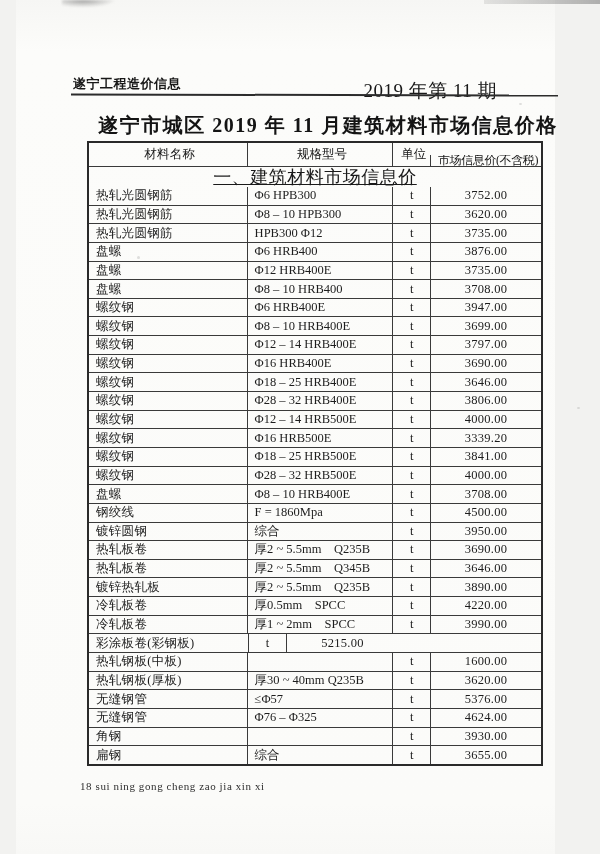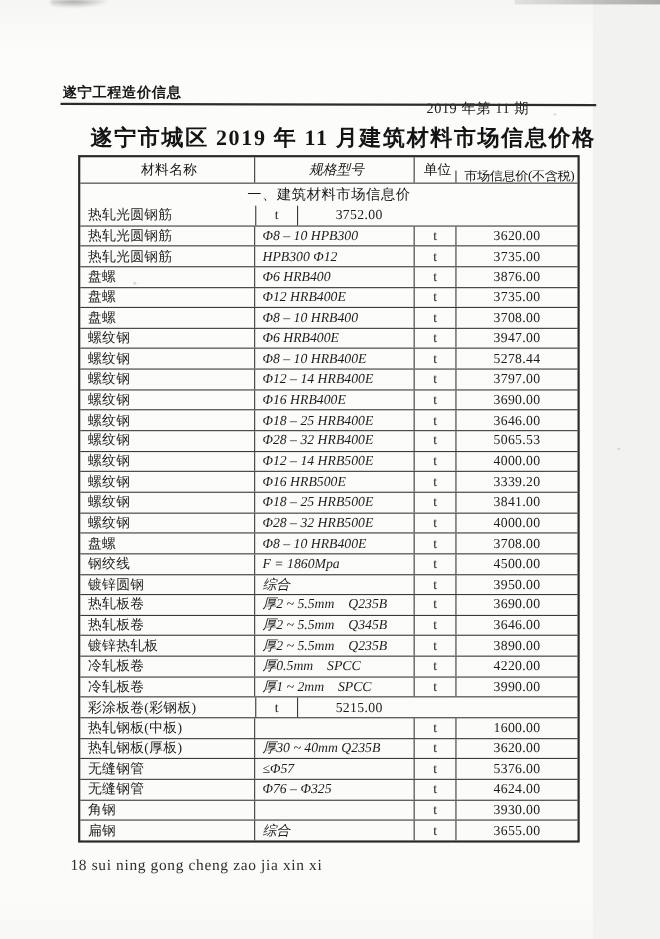--- a/index.html
+++ b/index.html
@@ -4,21 +4,21 @@
 <style>
   * { margin: 0; padding: 0; box-sizing: border-box; }
   html, body { width: 600px; height: 854px; }
   body {
     font-family: "Liberation Serif", "DejaVu Serif", serif;
     color: #1c1c1c;
     background: #f2f2f0;
     overflow: hidden;
   }
   .page {
-    position: absolute; left: 0; top: 0; width: 539px; height: 854px;
+    position: absolute; left: 16px; top: 0; width: 539px; height: 854px;
     background: linear-gradient(180deg, #f6f6f4 0%, #fcfcfa 6%, #fbfbf9 94%, #f8f8f6 100%);
   }
   
   .smudge-tl {
     position: absolute; left: 46px; top: 0; width: 52px; height: 7px;
     background: radial-gradient(ellipse at 40% 0%, rgba(90,90,90,.55), rgba(120,120,120,.15) 60%, transparent 75%);
     filter: blur(1px);
   }
   .streak-tr {
     position: absolute; left: 468px; top: 0; width: 132px; height: 4px;
@@ -28,21 +28,21 @@
   .speck { position: absolute; background: rgba(130,130,130,.25); border-radius: 50%; }
 
   
   .running-header { position: absolute; left: 0; top: 0; width: 100%; }
   .hdr-left {
     position: absolute; left: 57px; top: 75px;
     font-size: 13px; font-weight: bold; letter-spacing: 0.5px; color: #181818;
   }
   .hdr-right {
     position: absolute; right: 58px; top: 78px;
-    font-size: 13px; color: #181818; letter-spacing: 0.5px; margin-top: 12px;
+    font-size: 19px; color: #181818; letter-spacing: 0.5px;
   }
   .hdr-rule {
     position: absolute; left: 55px; top: 94px; width: 487px; height: 2px;
     background: #2c2c2c; transform: rotate(0.12deg);
   }
 
   .doc-title {
     position: absolute; left: 0; top: 112px; width: 600px;
     text-align: center; font-size: 20px; font-weight: bold;
     letter-spacing: 1.5px; color: #141414; white-space: nowrap; padding-left: 24px;
@@ -52,37 +52,37 @@
   .price-table {
     position: absolute; left: 71px; top: 141px; width: 456px; height: 625px;
     border: 2px solid #2a2a2a;
     display: flex; flex-direction: column;
     background: transparent;
   }
   .t-row { display: flex; flex-direction: row; border-top: 1px solid #3a3a3a; }
   .t-row:first-child { border-top: none; }
   .t-head { height: 23px; flex: none; }
   .t-section { height: 21px; flex: none; align-items: center; justify-content: center;
-    font-size: 13px; color: #1a1a1a; letter-spacing: 0.5px; }
+    font-size: 18px; color: #1a1a1a; letter-spacing: 0.5px; text-decoration: underline; }
   .t-data { flex: 1 1 auto; min-height: 0; }
   .cell {
     display: flex; align-items: center; overflow: hidden; white-space: nowrap;
     border-left: 1px solid #3a3a3a; font-size: 12.5px; color: #1d1d1d;
   }
   .cell:first-child { border-left: none; }
   .c-name  { width: 159px; padding-left: 7px; justify-content: flex-start; letter-spacing: 0.3px; }
-  .c-spec  { width: 147px; padding-left: 7px; justify-content: flex-start; font-style: italic; }
+  .c-spec  { width: 147px; padding-left: 7px; justify-content: flex-start; }
   .c-unit  { width: 38px;  justify-content: center; }
   .c-price { width: 112px; justify-content: center; letter-spacing: 0.3px; }
   .t-head .cell { justify-content: center; padding-left: 4px; font-size: 12.5px; color: #161616; }
   .t-head .c-price { font-size: 12px; letter-spacing: -0.4px; margin-top: 12px; }
 
   .page-footer {
     position: absolute; left: 64px; top: 780px;
-    font-size: 14px; color: #2e2e2e; letter-spacing: 0.6px;
+    font-size: 11px; color: #2e2e2e; letter-spacing: 0.6px;
   }
 </style>
 </head>
 <body>
 
 <div class="page">
 
   <div class="smudge-tl"></div>
   <div class="streak-tr"></div>
   <div class="speck" style="left:503px;top:103px;width:3px;height:2px;"></div>
@@ -101,20 +101,21 @@
     <div class="t-row t-head">
       <div class="cell c-name">材料名称</div>
       <div class="cell c-spec">规格型号</div>
       <div class="cell c-unit">单位</div>
       <div class="cell c-price">市场信息价(不含税)</div>
     </div>
     <div class="t-row t-section">一、建筑材料市场信息价</div>
     <div id="table-body" style="display:flex;flex-direction:column;flex:1 1 auto;min-height:0;">
         <div class="t-row t-data">
           <div class="cell c-name">热轧光圆钢筋</div>
+          <div class="cell c-spec">Φ6 HPB300</div>
           <div class="cell c-unit">t</div>
           <div class="cell c-price">3752.00</div>
         </div>
         <div class="t-row t-data">
           <div class="cell c-name">热轧光圆钢筋</div>
           <div class="cell c-spec">Φ8 – 10 HPB300</div>
           <div class="cell c-unit">t</div>
           <div class="cell c-price">3620.00</div>
         </div>
         <div class="t-row t-data">
@@ -144,21 +145,21 @@
         <div class="t-row t-data">
           <div class="cell c-name">螺纹钢</div>
           <div class="cell c-spec">Φ6 HRB400E</div>
           <div class="cell c-unit">t</div>
           <div class="cell c-price">3947.00</div>
         </div>
         <div class="t-row t-data">
           <div class="cell c-name">螺纹钢</div>
           <div class="cell c-spec">Φ8 – 10 HRB400E</div>
           <div class="cell c-unit">t</div>
-          <div class="cell c-price">5278.44</div>
+          <div class="cell c-price">3699.00</div>
         </div>
         <div class="t-row t-data">
           <div class="cell c-name">螺纹钢</div>
           <div class="cell c-spec">Φ12 – 14 HRB400E</div>
           <div class="cell c-unit">t</div>
           <div class="cell c-price">3797.00</div>
         </div>
         <div class="t-row t-data">
           <div class="cell c-name">螺纹钢</div>
           <div class="cell c-spec">Φ16 HRB400E</div>
@@ -168,21 +169,21 @@
         <div class="t-row t-data">
           <div class="cell c-name">螺纹钢</div>
           <div class="cell c-spec">Φ18 – 25 HRB400E</div>
           <div class="cell c-unit">t</div>
           <div class="cell c-price">3646.00</div>
         </div>
         <div class="t-row t-data">
           <div class="cell c-name">螺纹钢</div>
           <div class="cell c-spec">Φ28 – 32 HRB400E</div>
           <div class="cell c-unit">t</div>
-          <div class="cell c-price">5065.53</div>
+          <div class="cell c-price">3806.00</div>
         </div>
         <div class="t-row t-data">
           <div class="cell c-name">螺纹钢</div>
           <div class="cell c-spec">Φ12 – 14 HRB500E</div>
           <div class="cell c-unit">t</div>
           <div class="cell c-price">4000.00</div>
         </div>
         <div class="t-row t-data">
           <div class="cell c-name">螺纹钢</div>
           <div class="cell c-spec">Φ16 HRB500E</div>

